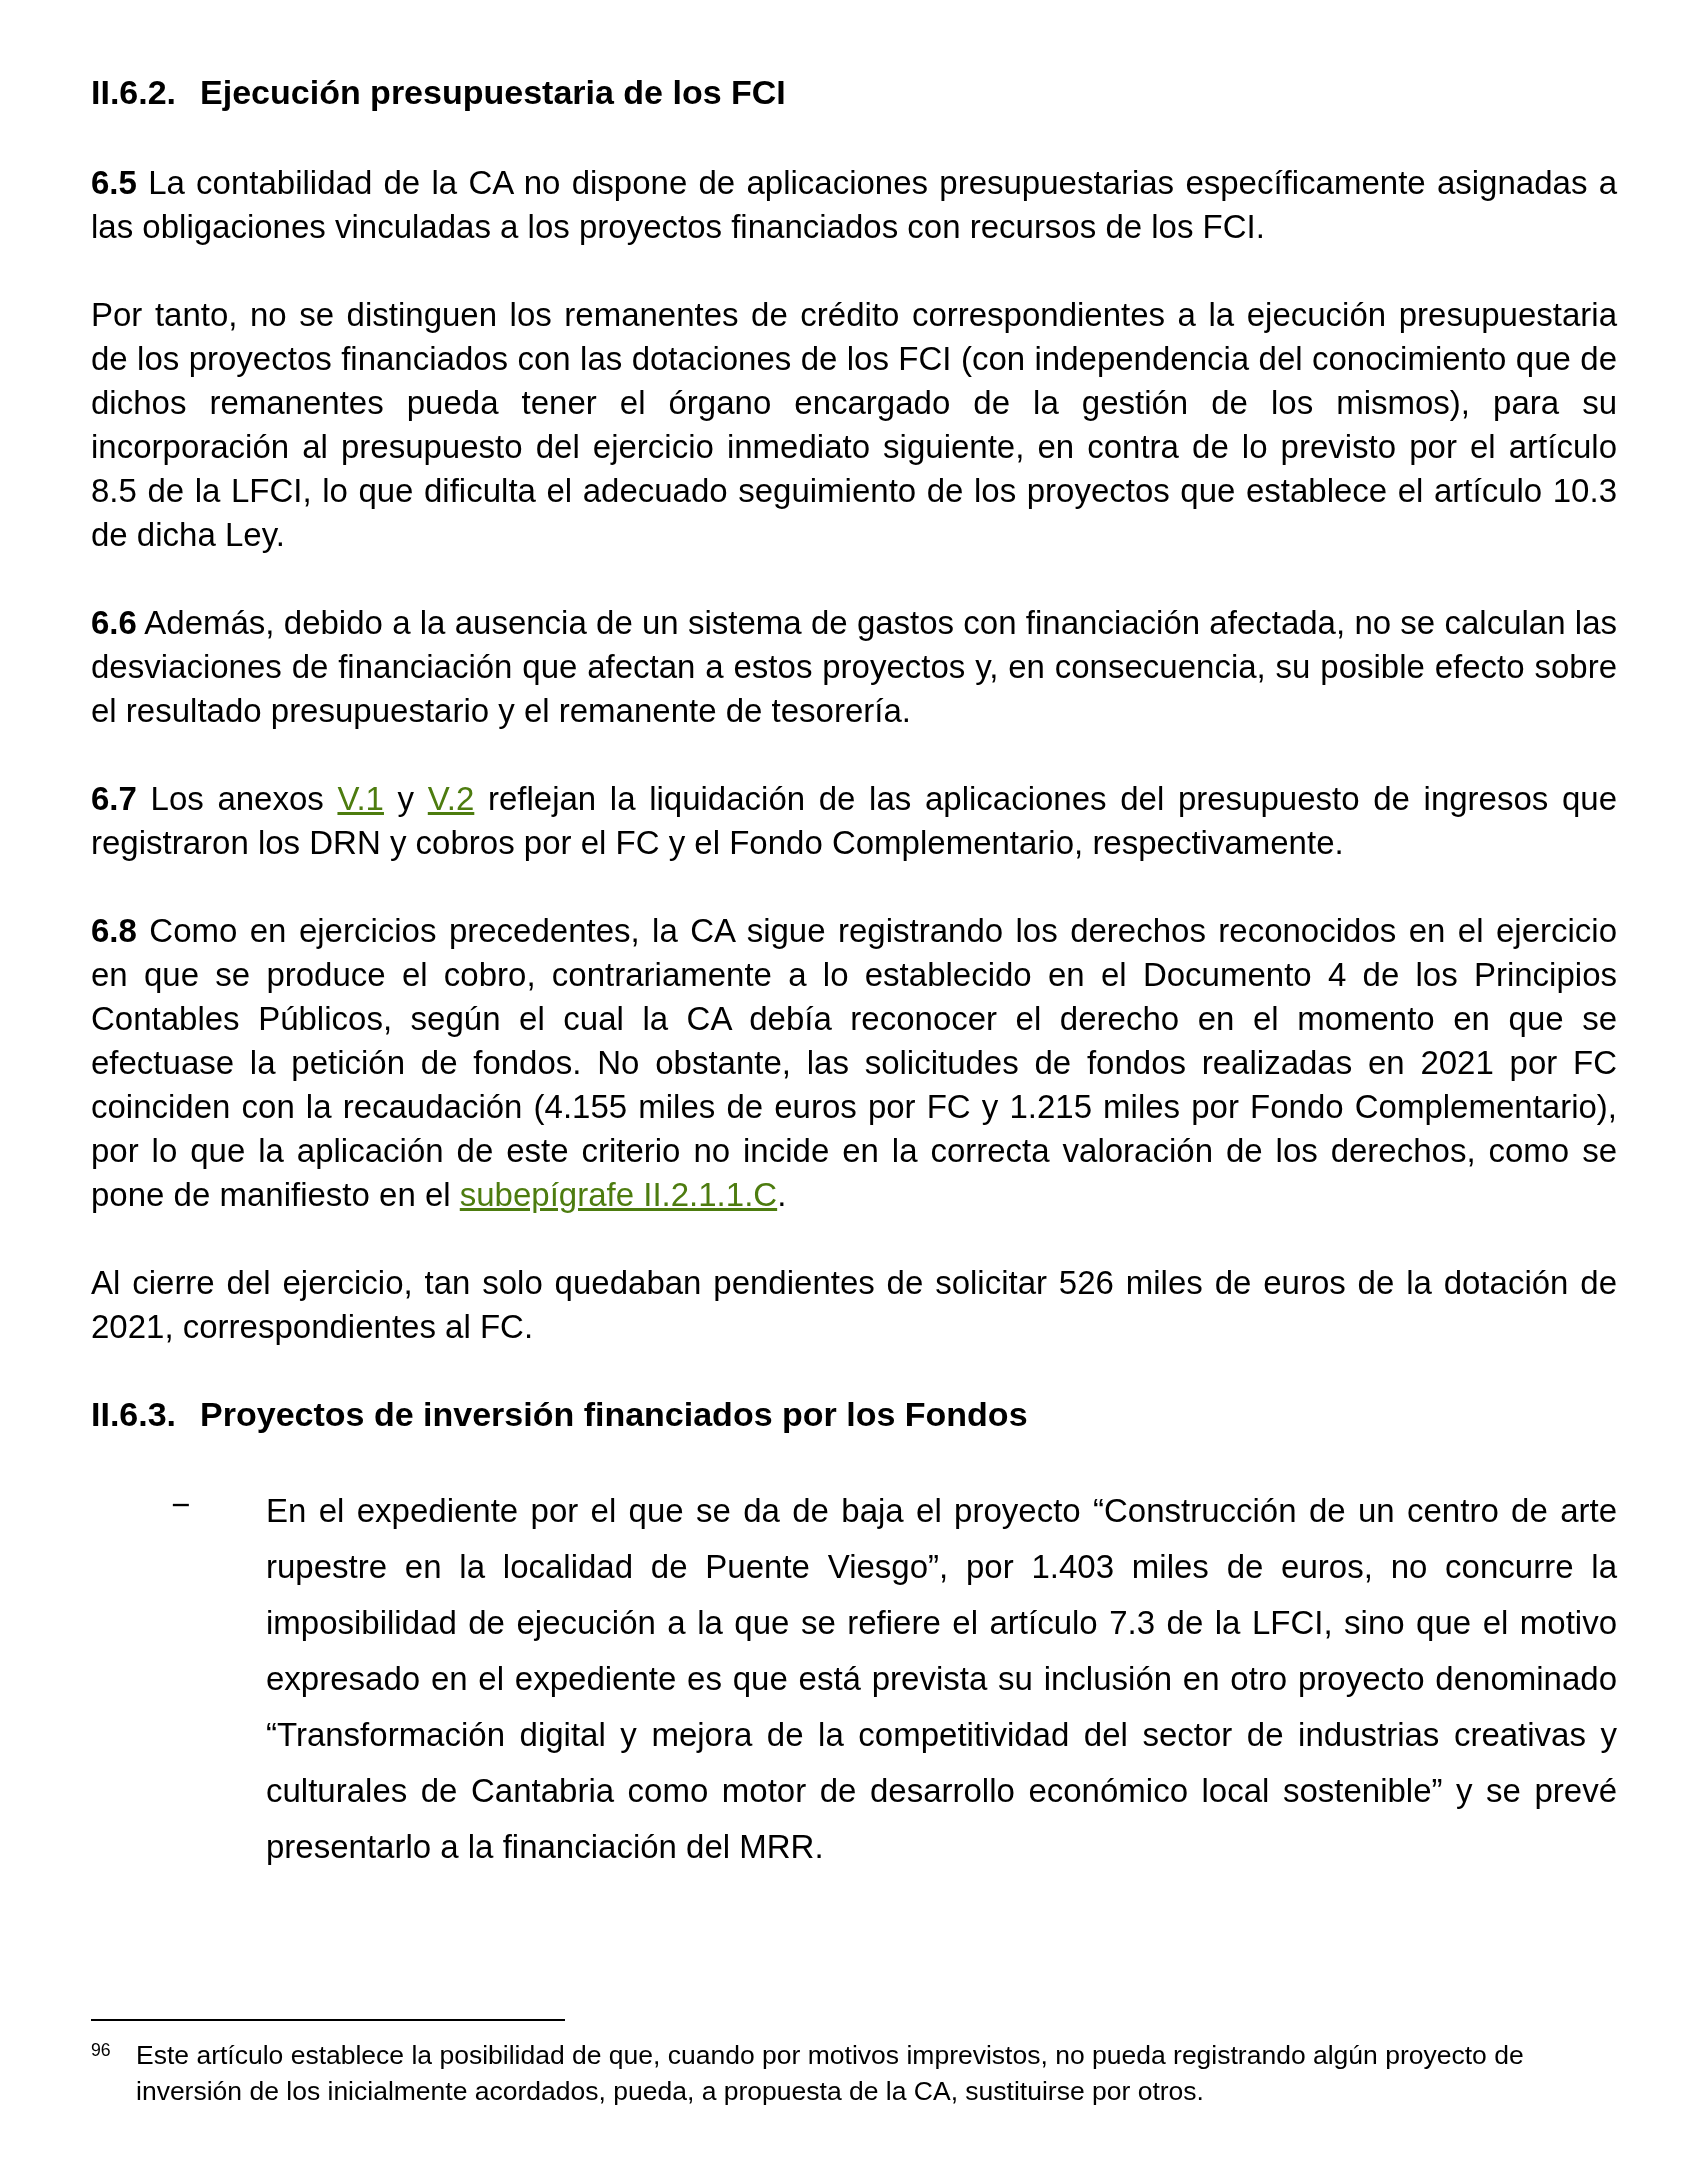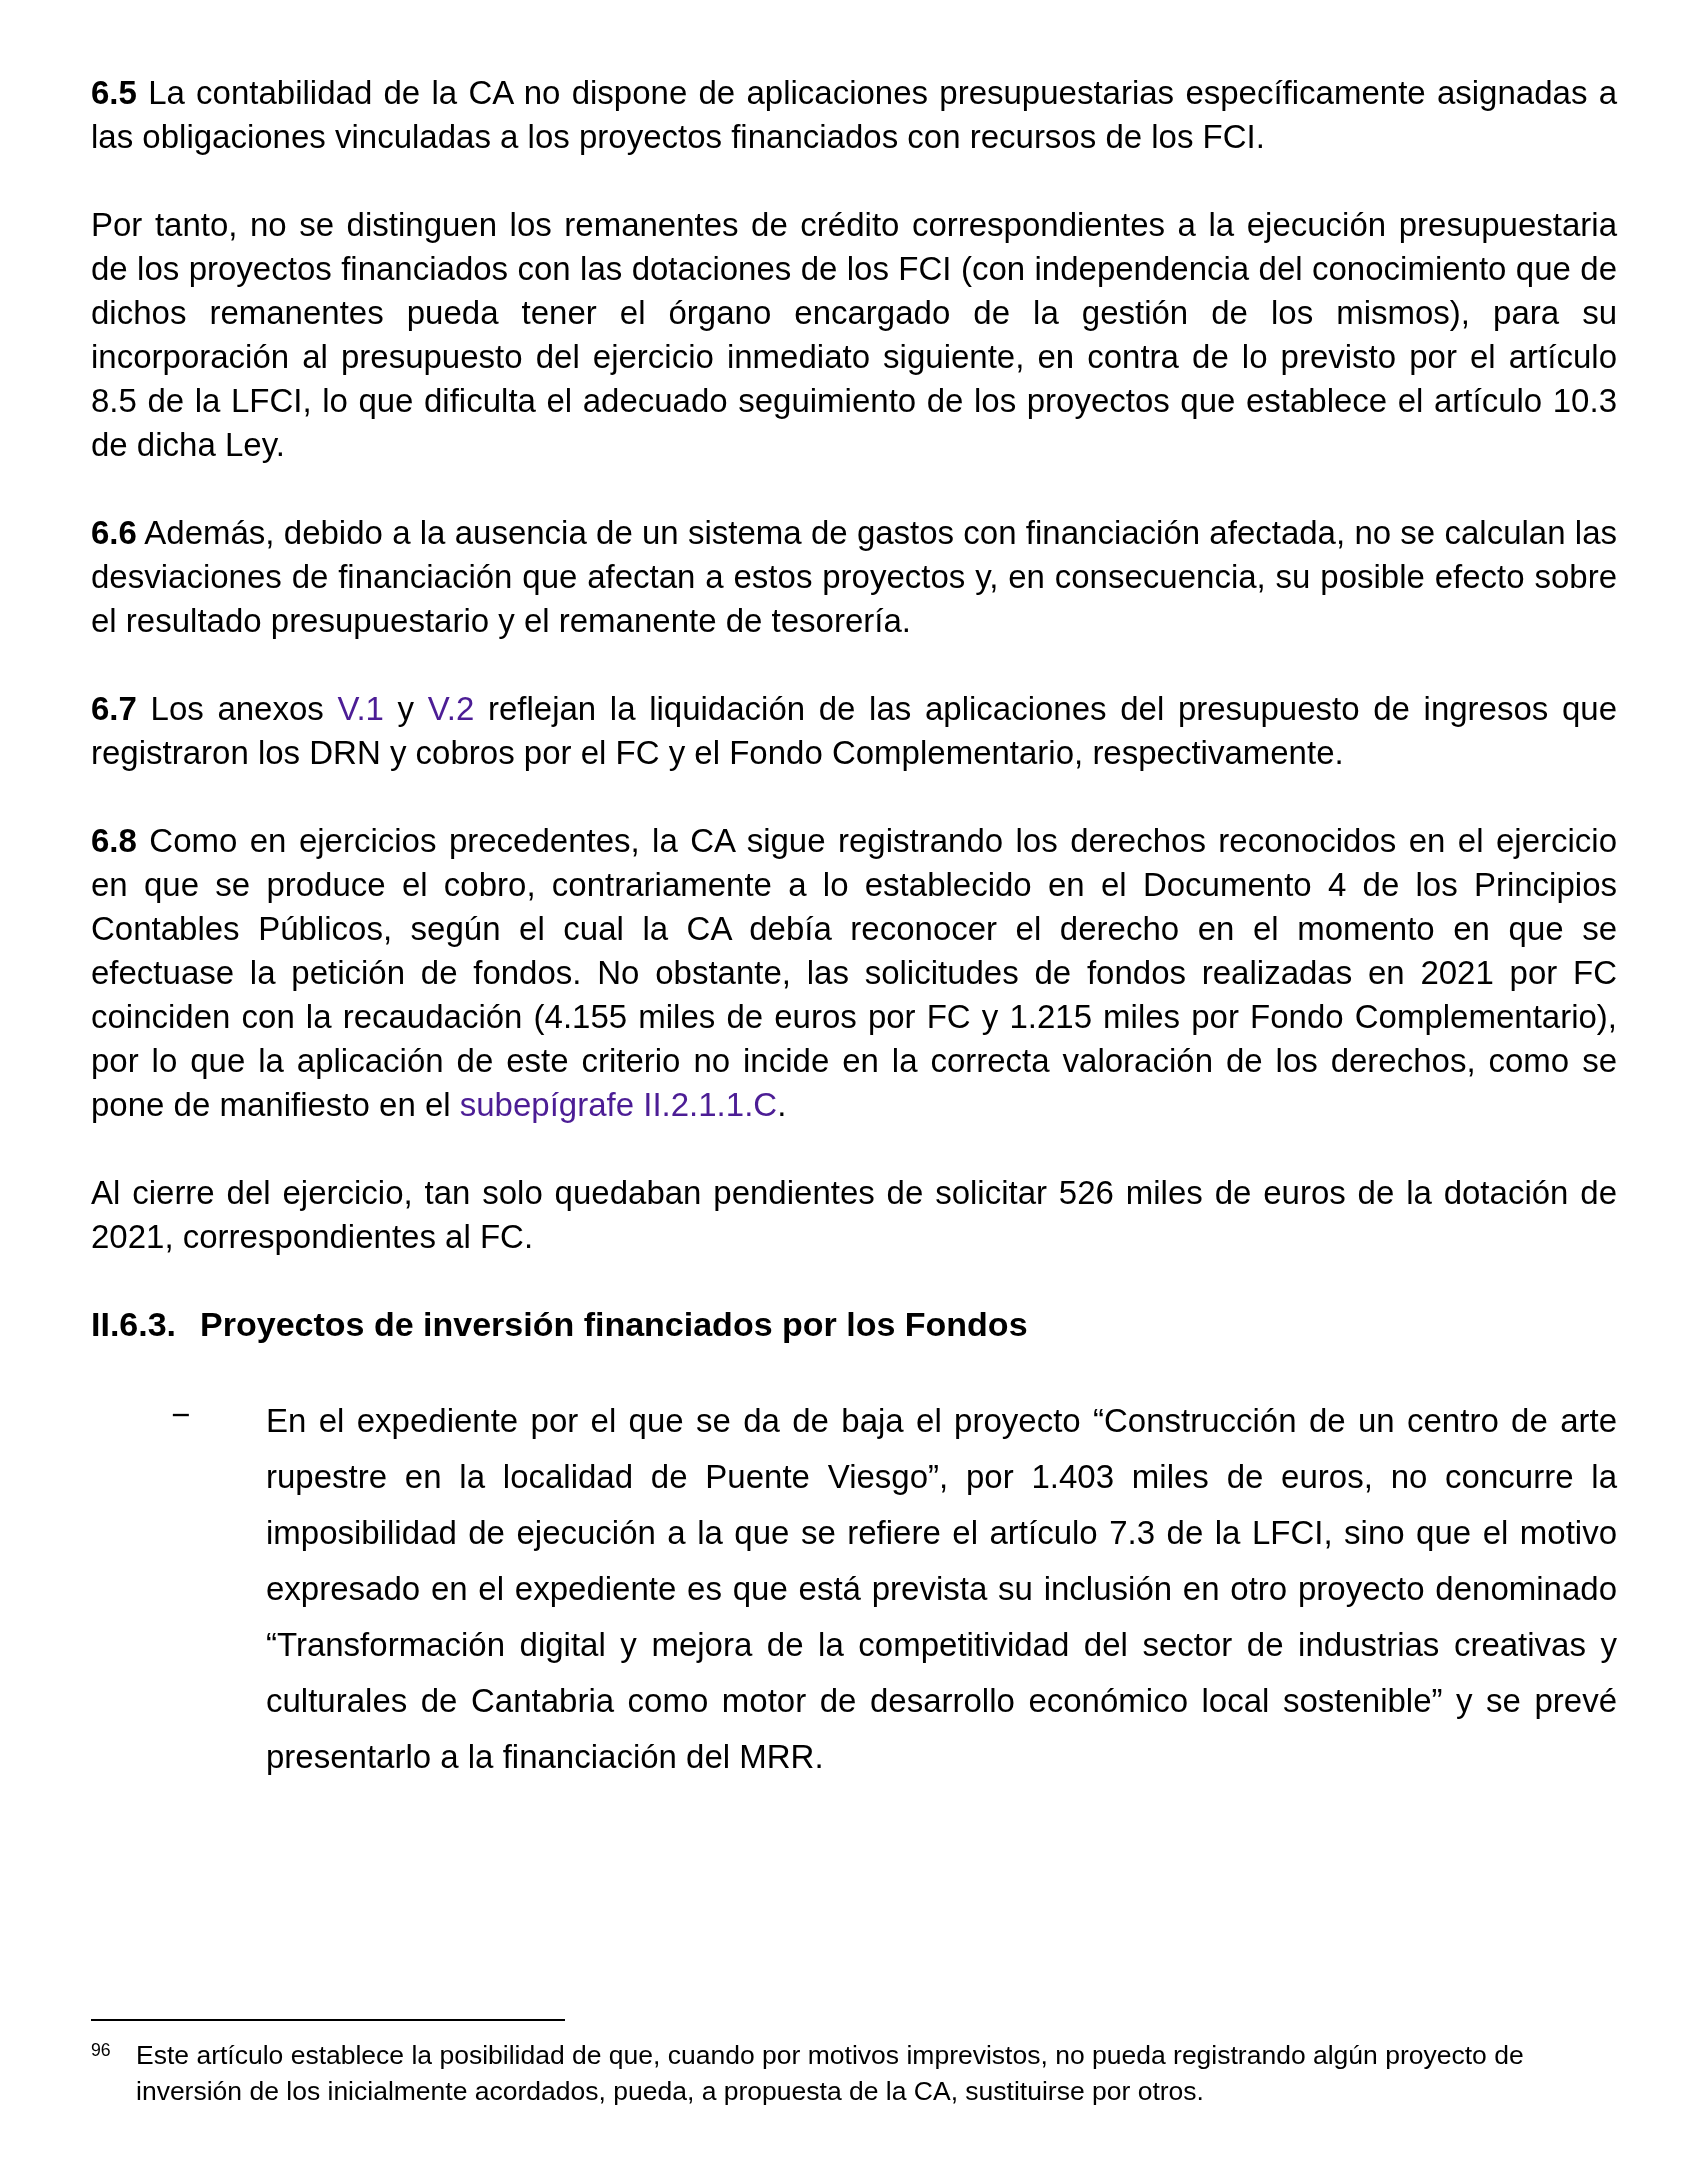--- a/index.html
+++ b/index.html
@@ -36,21 +36,22 @@
     margin-top: 34px;
   }
   .para {
     font-size: 33px;
     line-height: 44px;
     text-align: justify;
     margin-bottom: 44px;
   }
   .pnum { font-weight: bold; }
   .xref {
-    color: #4c1d95;
+    text-decoration: underline;
+    color: #4d7c0f;
     cursor: pointer;
   }
   sup.supref {
     font-size: 21px;
     line-height: 0;
     vertical-align: super;
   }
   .bullet {
     display: flex;
     margin-left: 80px;
@@ -92,20 +93,21 @@
     top: -4.8px;
   }
   .fn-text { flex: 1; }
 </style>
 </head>
 <body>
 
 <div class="page">
   <div class="content">
 
+    <div class="heading"><span class="hnum">II.6.2.</span><span>Ejecución presupuestaria de los FCI</span></div>
 
     <p class="para"><span class="pnum">6.5</span>
 <span>La contabilidad de la CA no dispone de aplicaciones presupuestarias específicamente asignadas a las obligaciones vinculadas a los proyectos financiados con recursos de los FCI.</span></p>
 
     <p class="para"><span>Por tanto, no se distinguen los remanentes de crédito correspondientes a la ejecución presupuestaria de los proyectos financiados con las dotaciones de los FCI (con independencia del conocimiento que de dichos remanentes pueda tener el órgano encargado de la gestión de los mismos), para su incorporación al presupuesto del ejercicio inmediato siguiente, en contra de lo previsto por el artículo 8.5 de la LFCI, lo que dificulta el adecuado seguimiento de los proyectos que establece el artículo 10.3 de dicha Ley.</span></p>
 
     <p class="para"><span class="pnum">6.6</span>
 <span>Además, debido a la ausencia de un sistema de gastos con financiación afectada, no se calculan las desviaciones de financiación que afectan a estos proyectos y, en consecuencia, su posible efecto sobre el resultado presupuestario y el remanente de tesorería.</span></p>
 
     <p class="para"><span class="pnum">6.7</span>

